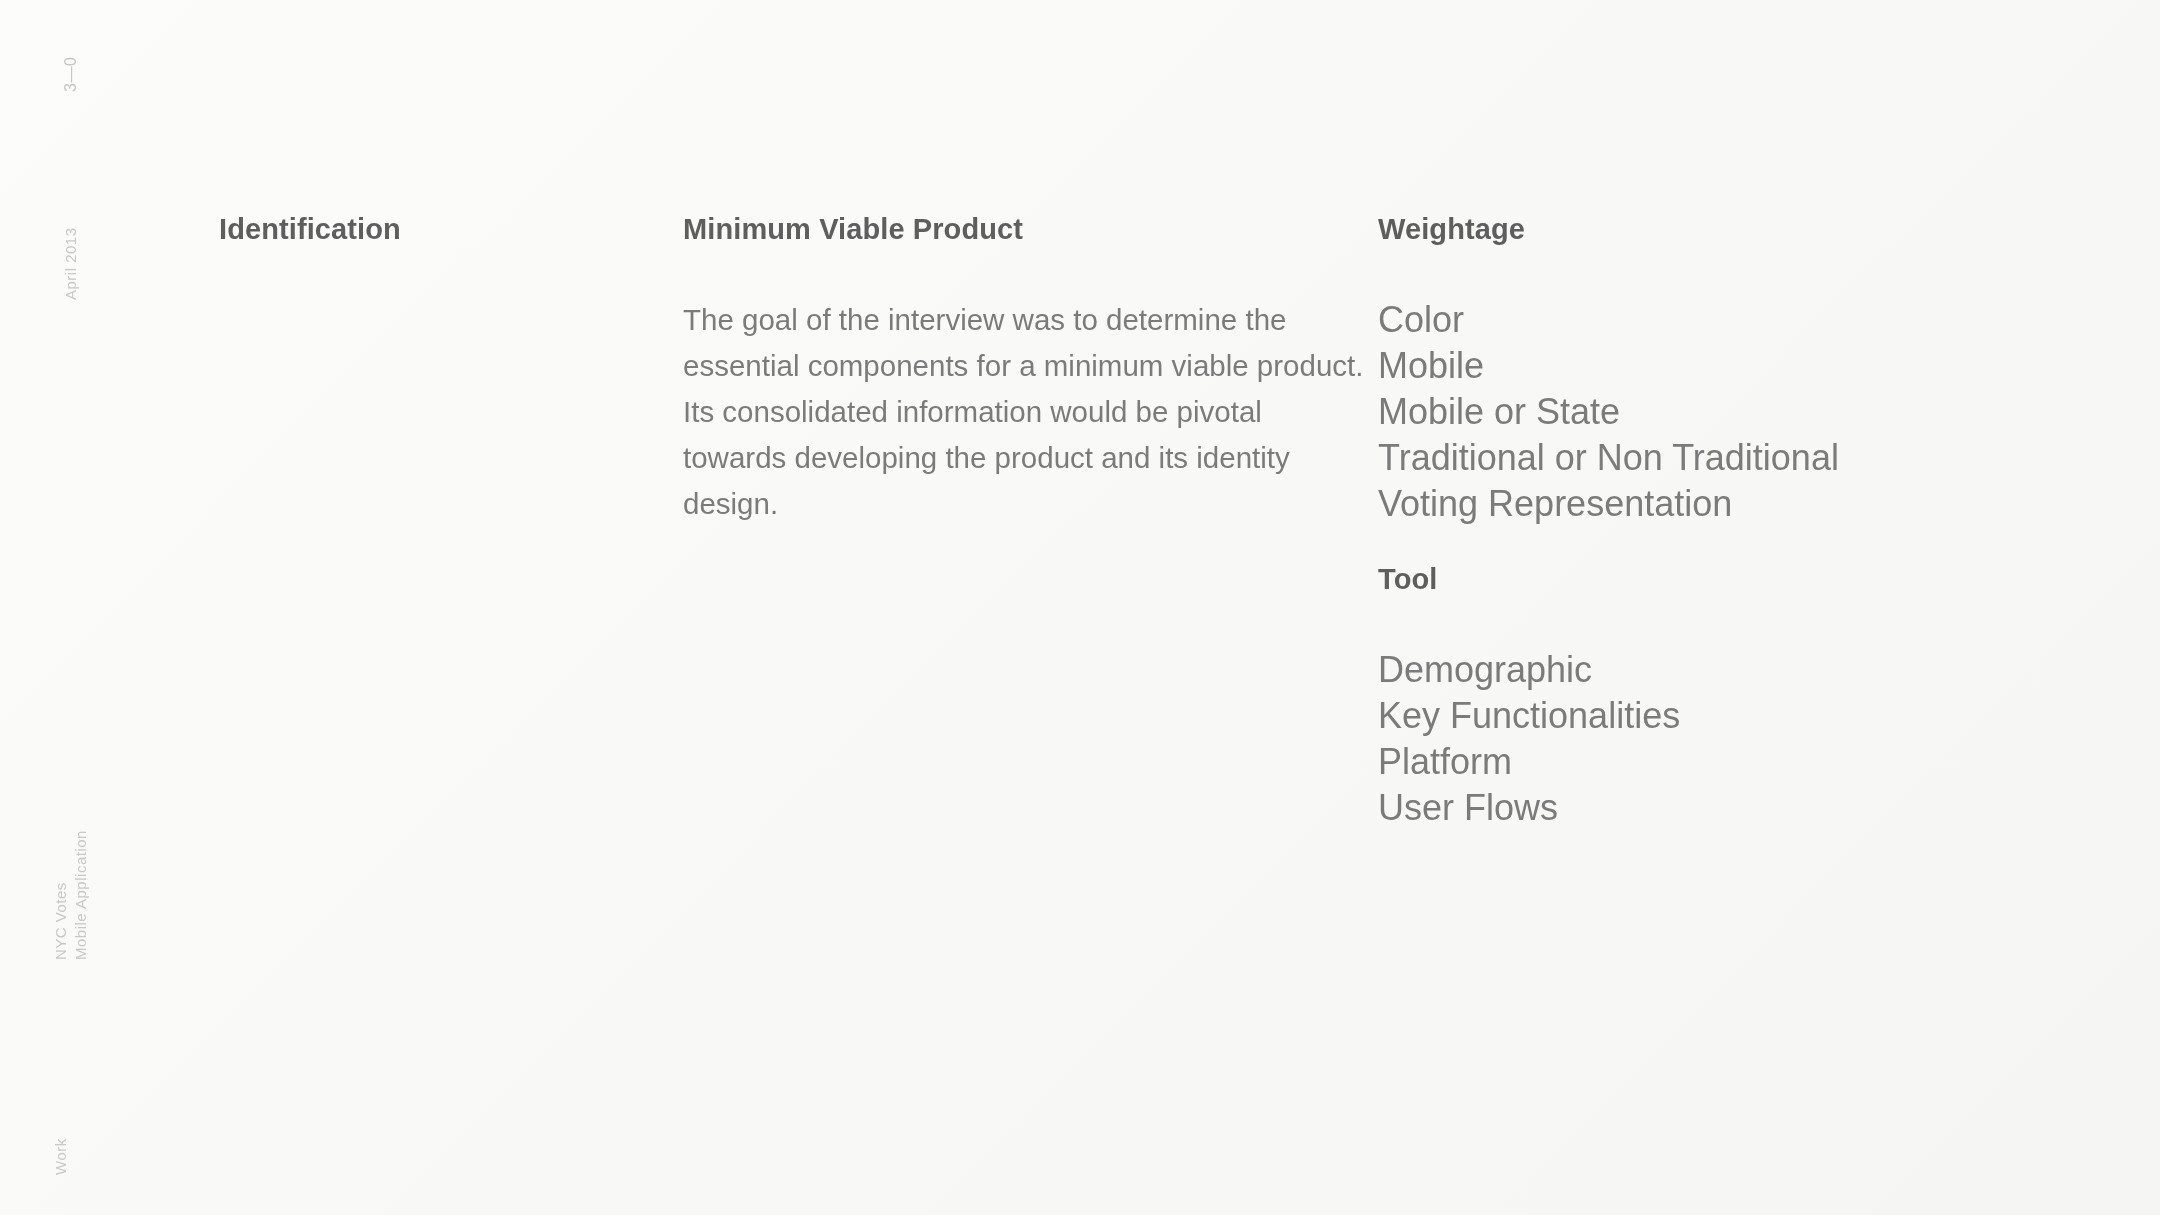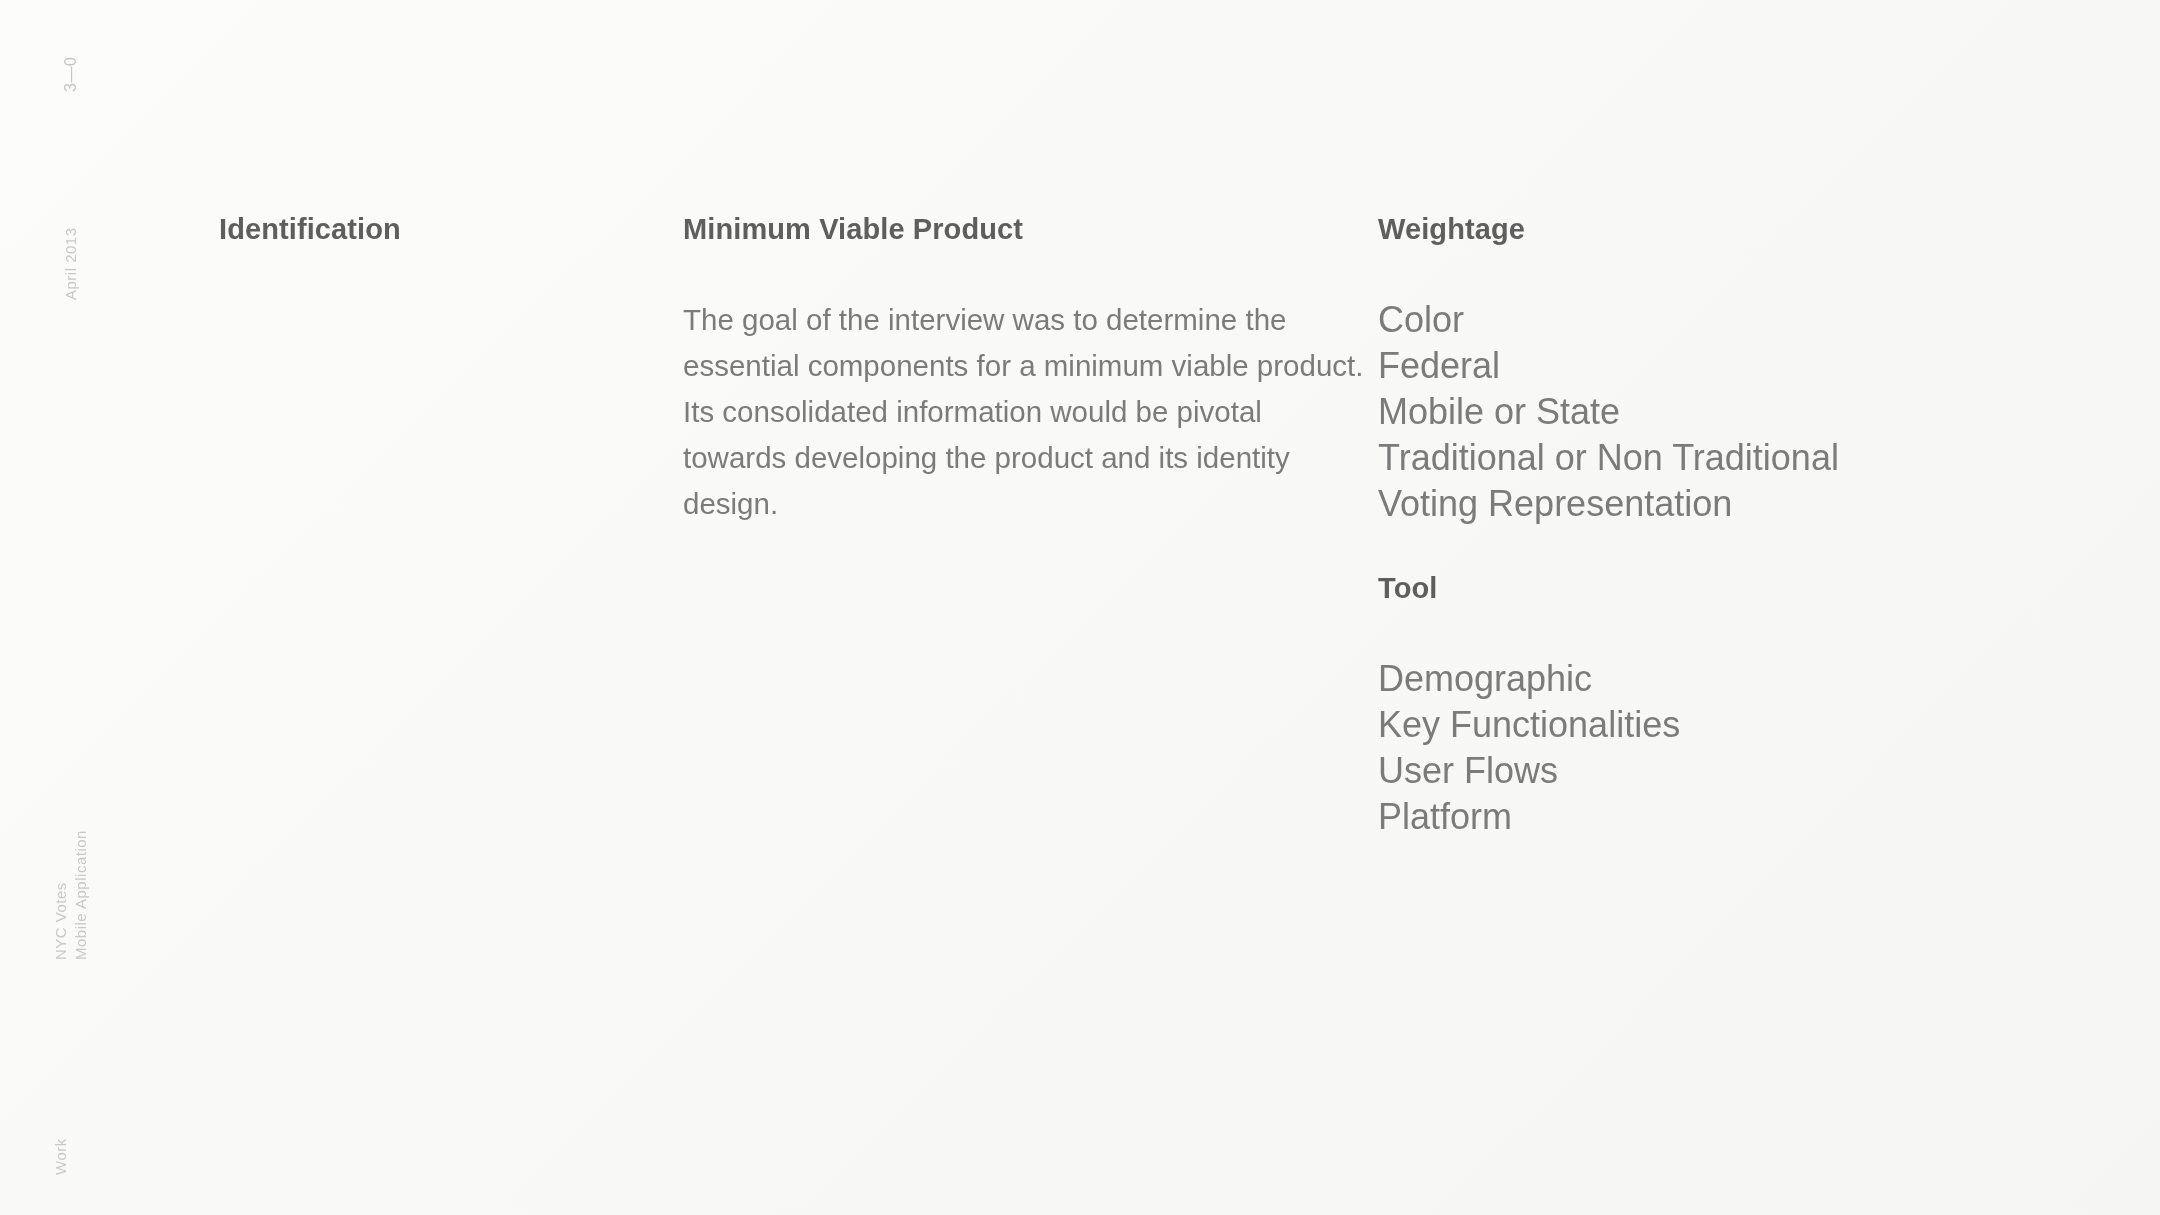--- a/index.html
+++ b/index.html
@@ -95,21 +95,21 @@
     margin: 50px 0 0 0;
     padding: 0;
   }
   ul.plain-list li {
     font-size: 36px;
     line-height: 46px;
     color: #7b7b7b;
   }
 
   .subsection {
-    margin-top: 44px;
+    margin-top: 35px;
   }
   .subsection h2.section-title {
     font-size: 29px;
   }
 </style>
 </head>
 <body>
 
 <div class="page">
 
@@ -127,30 +127,30 @@
   </div>
 
   <div class="col col-1">
     <h2 class="section-title">Identification</h2>
   </div>
 
   <div class="col col-3">
     <h2 class="section-title">Weightage</h2>
     <ul class="plain-list">
       <li>Color</li>
-      <li>Federal</li>
+      <li>Mobile</li>
       <li>Mobile or State</li>
       <li>Traditional or Non Traditional</li>
       <li>Voting Representation</li>
     </ul>
 
     <div class="subsection">
       <h2 class="section-title">Tool</h2>
       <ul class="plain-list">
         <li>Demographic</li>
         <li>Key Functionalities</li>
+        <li>Platform</li>
         <li>User Flows</li>
-        <li>Platform</li>
       </ul>
     </div>
   </div>
 
 </div>
 
 </body></html>

